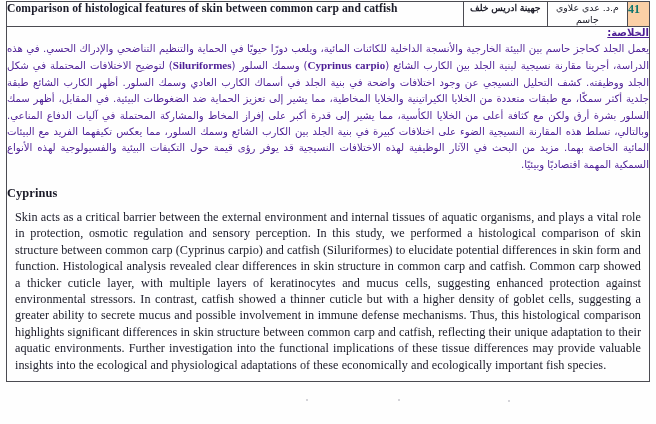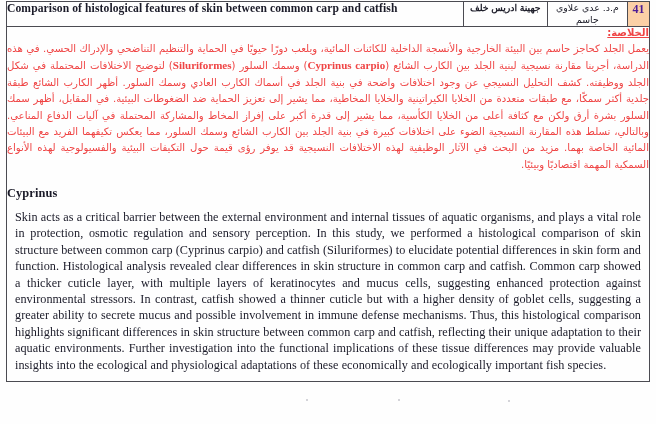--- a/index.html
+++ b/index.html
@@ -71,38 +71,37 @@
     font-family: "DejaVu Sans", "Liberation Sans", sans-serif;
     font-size: 9.4px;
     line-height: 1.3;
     font-weight: 400;
     color: #20202c;
     margin-top: 48px;
   }
   .cell-number {
     width: 22px;
     background: #fbd0a6;
-    text-align: center;
     font-weight: bold;
     font-size: 12px;
     padding: 2px 0 0 0;
-    color: #4c1d95;
+    color: #0f766e;
   }
 
   
   .cell-body {
     padding: 3px 7px 8px 7px;
   }
 
   
   .ar-block {
     direction: rtl;
     text-align: justify;
     font-family: "DejaVu Sans", "Liberation Sans", sans-serif;
-    color: #ef4444;
+    color: #4c1d95;
   }
   .ar-heading {
     font-size: 10px;
     font-weight: bold;
     text-decoration: underline;
     text-align: right;
     margin: 0 0 1px 0;
     line-height: 1.25;
   }
   .ar-body {

